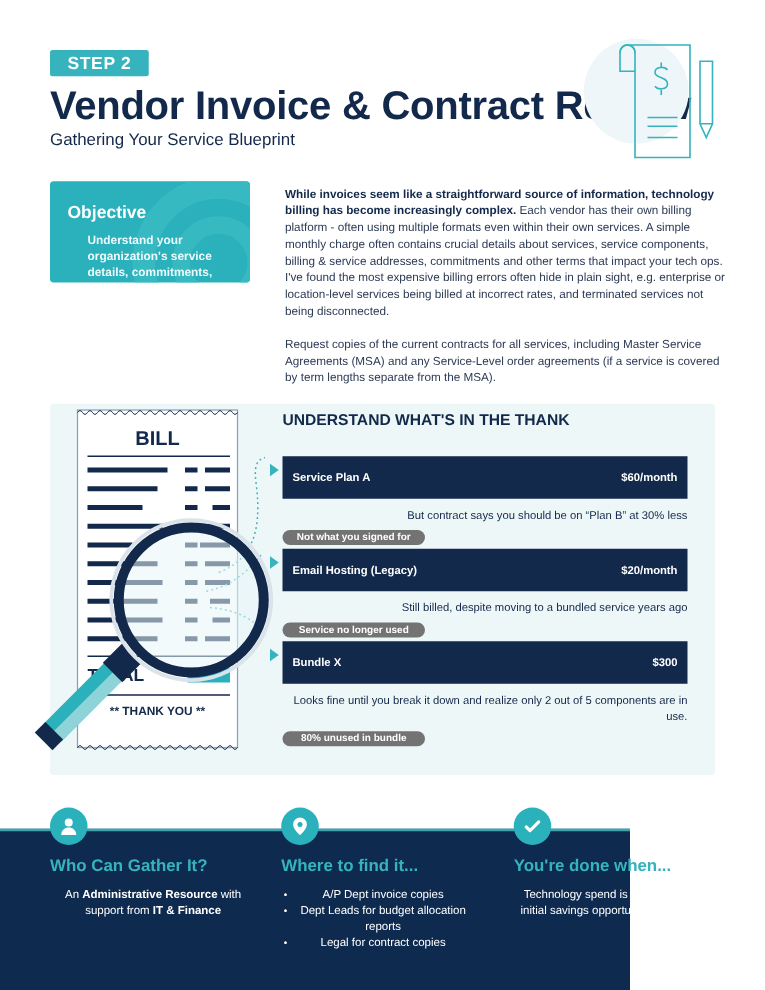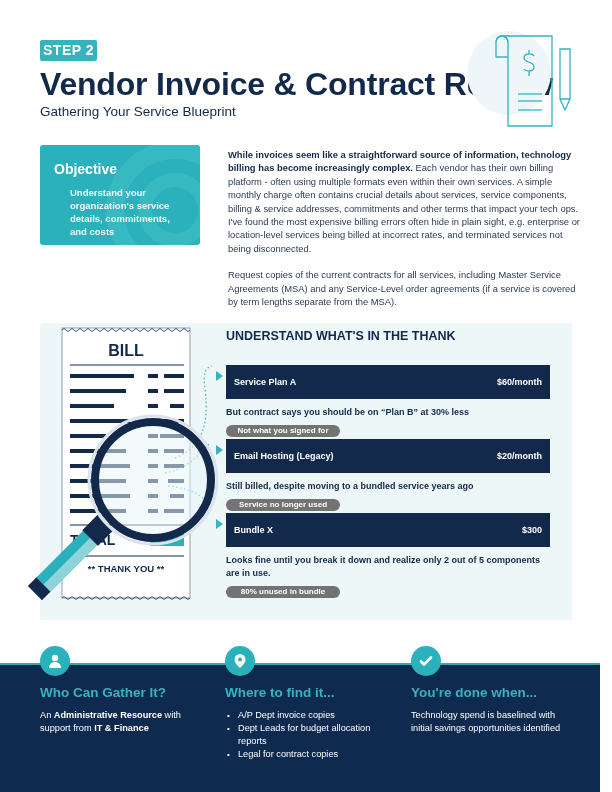--- a/index.html
+++ b/index.html
@@ -1,34 +1,34 @@
 <!DOCTYPE html>
 <html><head>
 <meta charset="utf-8">
 <style>
   * { box-sizing: border-box; margin: 0; padding: 0; }
   html, body { width: 612px; height: 792px; background: #ffffff; overflow: hidden; }
   body { font-family: "Liberation Sans", sans-serif; color: #13294b; position: relative; }
 
   .step-badge {
-    position: absolute; left: 40px; top: 40px; height: 21px; padding: 0 3px;
+    position: absolute; left: 40px; top: 40px; height: 21px; padding: 0 14px;
     background: #36b3bd; color: #fff; font-size: 14px; font-weight: bold;
     line-height: 21px; border-radius: 2px; letter-spacing: 0.5px;
   }
   .page-title {
     position: absolute; left: 40px; top: 66px; font-size: 32px; font-weight: bold;
     color: #13294b; letter-spacing: -0.2px;
   }
   .page-subtitle {
     position: absolute; left: 40px; top: 104px; font-size: 13.5px; color: #13294b;
   }
   .header-illustration { position: absolute; left: 462px; top: 30px; width: 125px; height: 110px; }
 
   .objective-card {
-    position: absolute; left: 40px; top: 145px; width: 160px; height: 100px;
+    position: absolute; left: 40px; top: 145px; width: 160px; height: 81px;
     background: #2ab1bb; border-radius: 3px; overflow: hidden; color: #fff; padding: 16px 14px;
   }
   .objective-card .bg-ring { position: absolute; left: 60px; top: -10px; width: 150px; height: 150px; }
   .objective-title { position: relative; font-size: 14px; font-weight: bold; margin-bottom: 9px; }
   .objective-text { position: relative; font-size: 9.5px; line-height: 13px; font-weight: bold; color: #eefbfc; margin-left: 16px; }
 
   .intro { position: absolute; left: 228px; top: 148px; width: 352px; font-size: 9.4px; line-height: 13.4px; color: #2c3a55; }
   .intro p + p { margin-top: 13px; }
   .intro b { color: #13294b; }
 
@@ -39,39 +39,39 @@
   .bill-illustration { position: absolute; left: 0; top: 318px; width: 240px; height: 330px; }
 
   .bill-heading {
     position: absolute; left: 226px; top: 329px; font-size: 12.5px; font-weight: bold; color: #13294b;
   }
   .bill-item { position: absolute; left: 226px; width: 324px; }
   .bill-item .bar {
     height: 22px; background: #13294b; color: #fff; display: flex;
     justify-content: space-between; align-items: center; padding: 17px 8px; font-size: 9px; font-weight: bold;
   }
-  .bill-item .desc { font-size: 9px; font-weight: bold; color: #13294b; margin-top: 7px; line-height: 13px; }
+  .bill-item .desc { font-size: 9px; font-weight: normal; color: #13294b; margin-top: 7px; line-height: 13px; text-align: right; }
   .bill-item .tag {
     display: inline-block; margin-top: 4px; background: #737373; color: #fff; font-size: 8px;
     font-weight: bold; padding: 1px 7px; border-radius: 6px; height: 12px; line-height: 10px;
   }
   .bill-item .tag.wide { width: 114px; text-align: center; }
   .arrow-marker {
     position: absolute; left: -10px; top: 6px; width: 0; height: 0;
     border-top: 5px solid transparent; border-bottom: 5px solid transparent; border-left: 7px solid #36b3bd;
   }
 
-  .footer { position: absolute; left: 0; top: 663px; width: 600px; height: 129px; background: #0f2a4f; border-top: 2px solid #3aa7b0; }
+  .footer { position: absolute; left: 0; top: 663px; width: 504px; height: 129px; background: #0f2a4f; border-top: 2px solid #3aa7b0; }
   .footer-col { position: absolute; top: 0; }
   .footer-icon {
     position: absolute; top: -19px; width: 30px; height: 30px; border-radius: 50%; background: #2ab1bb;
     display: flex; align-items: center; justify-content: center;
   }
   .footer-title { position: absolute; top: 20px; font-size: 13.5px; font-weight: bold; color: #36b3bd; white-space: nowrap; }
-  .footer-text { position: absolute; top: 44px; font-size: 9.2px; line-height: 13px; color: #ffffff; }
+  .footer-text { position: absolute; top: 44px; font-size: 9.2px; line-height: 13px; color: #ffffff; text-align: center; }
   .footer-text b { font-weight: bold; }
   .footer-list { list-style: none; }
   .footer-list li { position: relative; padding-left: 13px; }
   .footer-list li::before { content: "•"; position: absolute; left: 2px; top: 0; color: #fff; font-size: 8px; }
 </style>
 </head>
 <body>
 
 <div class="step-badge">STEP 2</div>
 <h1 class="page-title">Vendor Invoice &amp; Contract Review</h1>

